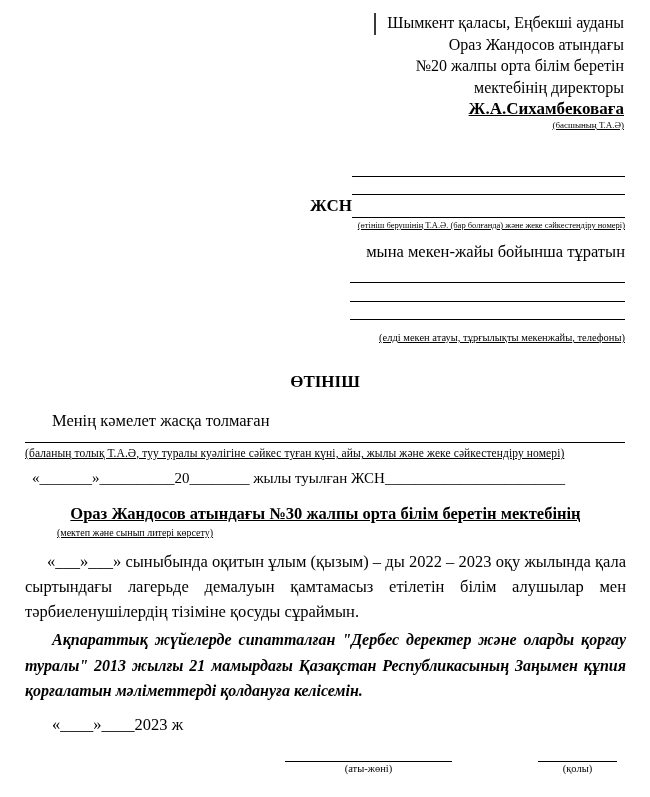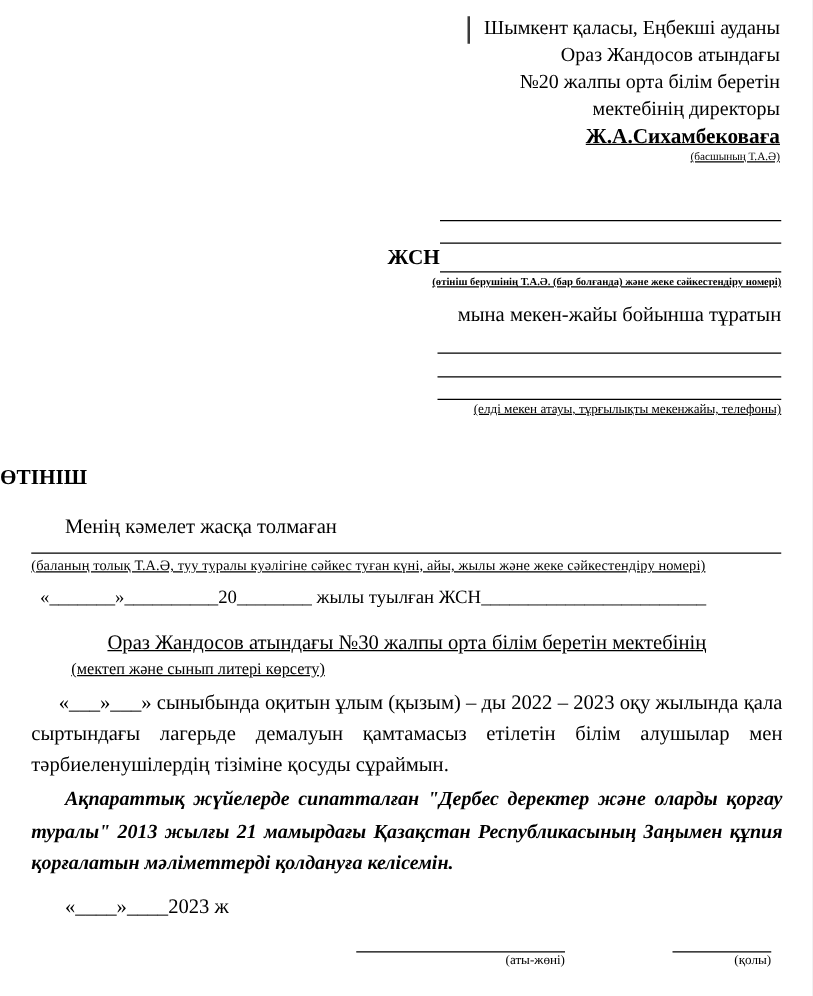--- a/index.html
+++ b/index.html
@@ -16,46 +16,46 @@
   .recipient .director { font-weight:bold; text-decoration:underline; font-size:17px; line-height:22px; }
 
   
   .jsn-block { position:absolute; top:160px; left:310px; width:315px; }
   .bl { border-bottom:1px solid #000; }
   .jsn-block .bl1 { margin-left:42px; height:17px; }
   .jsn-block .bl2 { margin-left:42px; height:18px; }
   .jsn-row { display:flex; align-items:flex-end; height:23px; font-weight:bold; font-size:17px; }
   .jsn-row .lbl { line-height:25px; }
   .jsn-row .fill { flex:1; border-bottom:1px solid #000; }
-  .jsn-caption { font-size:8.5px; text-align:right; text-decoration:underline; margin-top:2px; white-space:nowrap;font-weight:bold; }
+  .jsn-caption { font-size:8.5px; text-align:right; text-decoration:underline; margin-top:2px; white-space:nowrap; }
 
   .residence-line { position:absolute; top:242px; right:25px; font-size:16.5px; }
   .addr-block { position:absolute; top:265px; left:350px; width:275px; }
   .addr-block .al1 { height:18px; }
   .addr-block .al2 { height:19px; }
   .addr-block .al3 { height:18px; }
-  .addr-caption { font-size:10.5px; text-align:right; text-decoration:underline; margin-top:2px; white-space:nowrap; }
+  .addr-caption { font-size:10.5px; text-align:right; text-decoration:underline; margin-top:12px; white-space:nowrap; }
 
-  .title { position:absolute; top:372px; left:0; width:100%; text-align:left; font-weight:bold; font-size:17px; }
+  .title { position:absolute; top:372px; left:0; width:100%; text-align:center; font-weight:bold; font-size:17px; }
 
   .opening { position:absolute; top:411px; left:52px; font-size:16.5px; }
   .child-line { position:absolute; top:429px; left:25px; width:600px; height:14px; border-bottom:1px solid #000; }
   .child-caption { position:absolute; top:447px; left:25px; width:600px; font-size:11.5px; text-decoration:underline; white-space:nowrap; letter-spacing:0.1px; }
   .birth-line { position:absolute; top:470px; left:32px; font-size:15px; white-space:nowrap; }
 
-  .school-heading { position:absolute; top:504px; left:25px; width:601px; text-align:center; font-weight:normal; text-decoration:underline; font-size:16.5px; }
-  .school-caption { position:absolute; top:527px; left:57px; font-size:13px; text-decoration:underline; }
+  .school-heading { position:absolute; top:504px; left:25px; width:601px; text-align:center; font-weight:bold; text-decoration:underline; font-size:16.5px; }
+  .school-caption { position:absolute; top:527px; left:57px; font-size:10px; text-decoration:underline; }
 
   .request-para { position:absolute; top:549px; left:25px; width:601px; font-size:16.5px; line-height:25px; text-align:justify; text-indent:22px; }
   .consent-para { position:absolute; top:627px; left:25px; width:601px; font-size:16px; line-height:25.5px; text-align:justify; text-indent:27px; font-style:italic; font-weight:bold; }
 
   .sig-date { position:absolute; top:715px; left:52px; font-size:16.5px; white-space:nowrap; }
   .sig-field { position:absolute; top:742px; }
   .sig-field .line { height:20px; border-bottom:1.5px solid #000; }
-  .sig-field .cap { text-align:right; font-size:10.5px; margin-top:1px; }
+  .sig-field .cap { text-align:center; font-size:10.5px; margin-top:1px; }
   .sig-name { left:285px; width:167px; }
   .sig-sign { left:538px; width:79px; }
 </style>
 </head>
 <body>
 
 <div class="page">
 
   <div class="cursor"></div>
 

